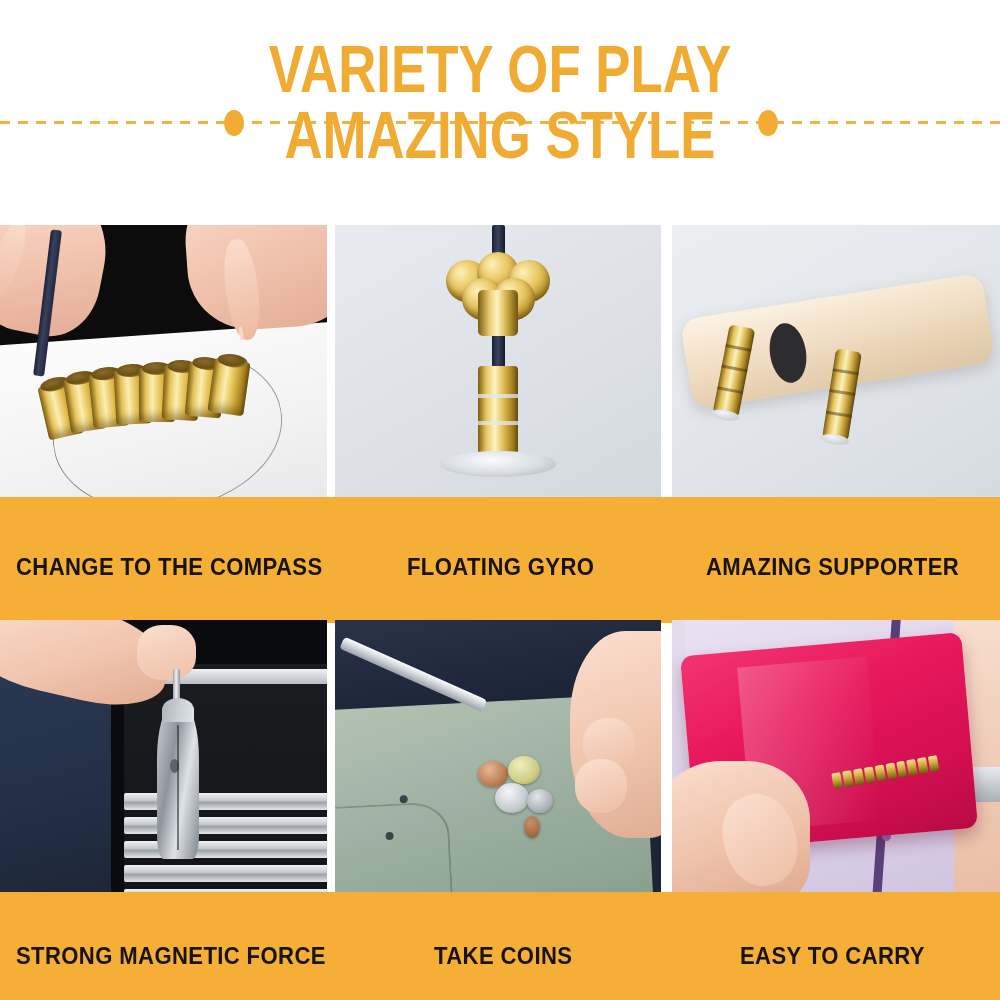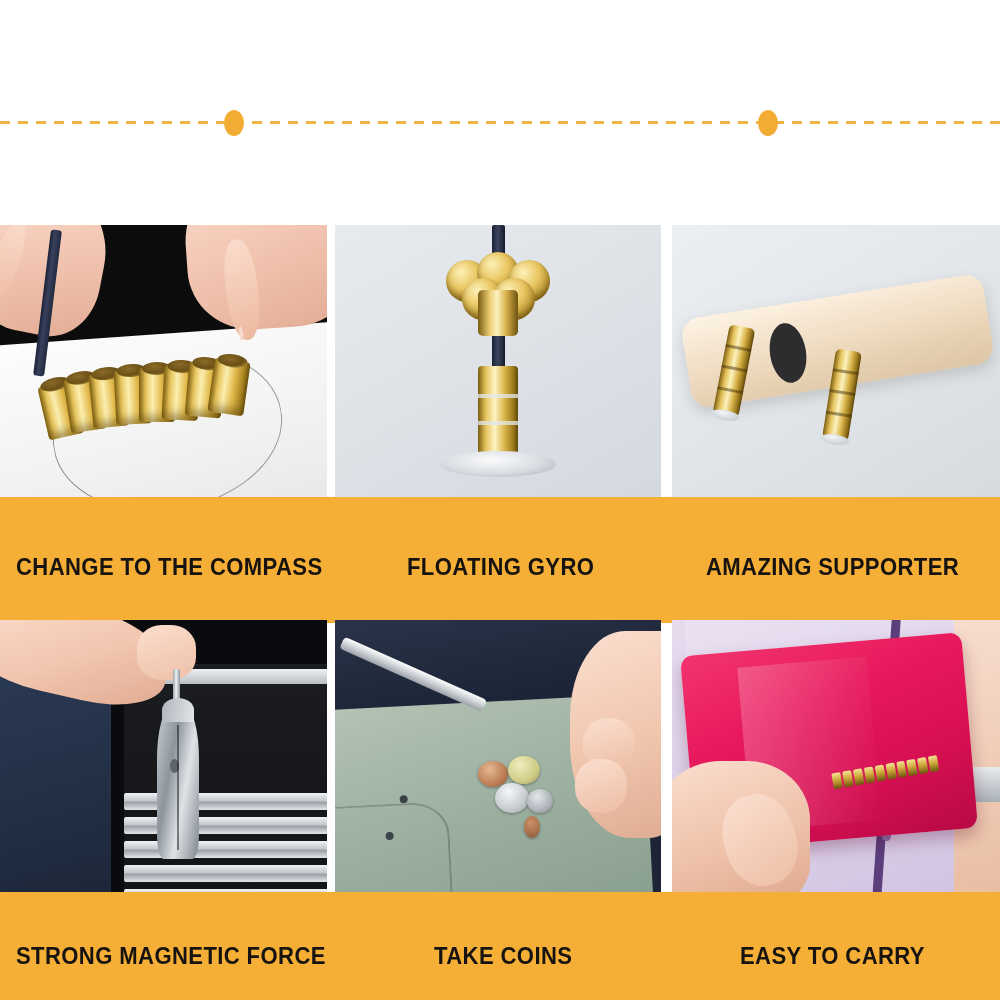--- a/index.html
+++ b/index.html
@@ -382,20 +382,24 @@
   }
 </style>
 </head>
 <body>
 
 <div class="header">
   <div class="dash-line"></div>
   <div class="dot left"></div>
   <div class="dot right"></div>
   <div class="title-mask"></div>
+  <div class="title-wrap">
+    <span class="title-line l1">VARIETY OF PLAY</span>
+    <span class="title-line l2">AMAZING STYLE</span>
+  </div>
 </div>
 
 <div class="grid">
 
   <div class="row r1">
 
     <div class="cell c1">
       <div class="p1">
         <div class="paper"></div>
         <div class="arc"></div>

